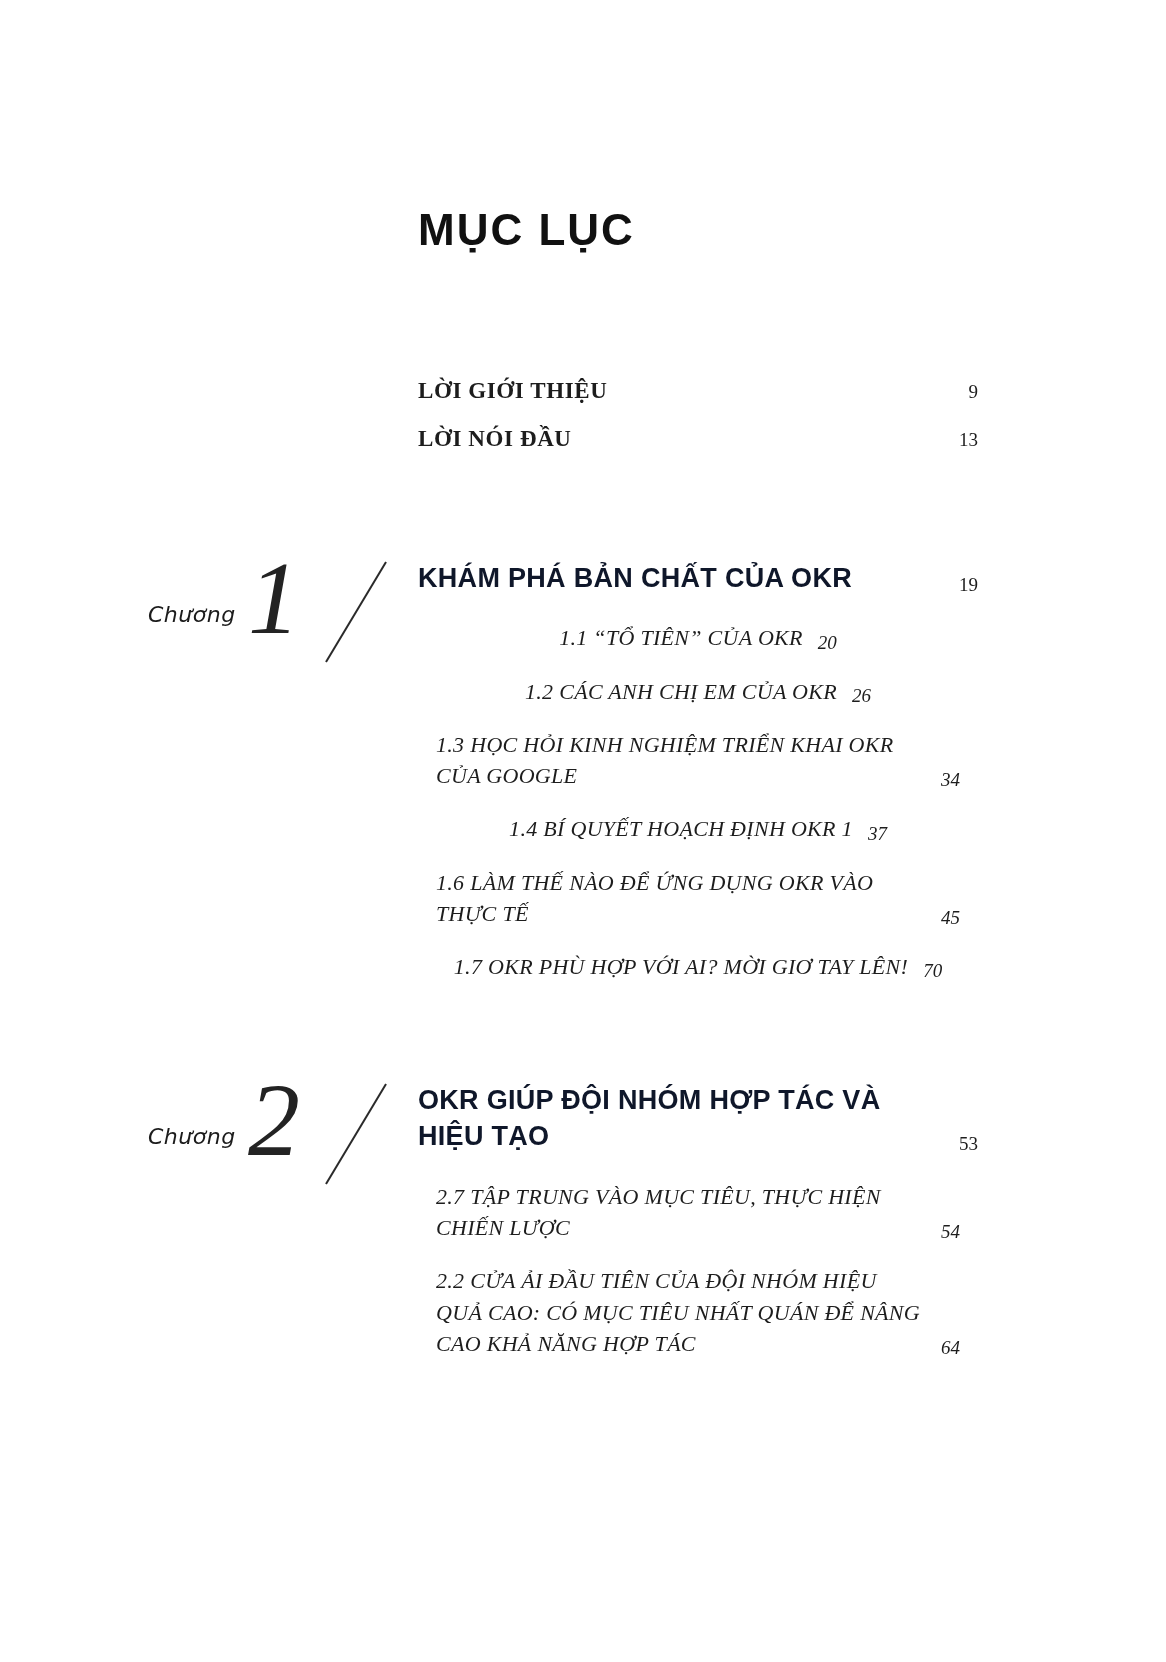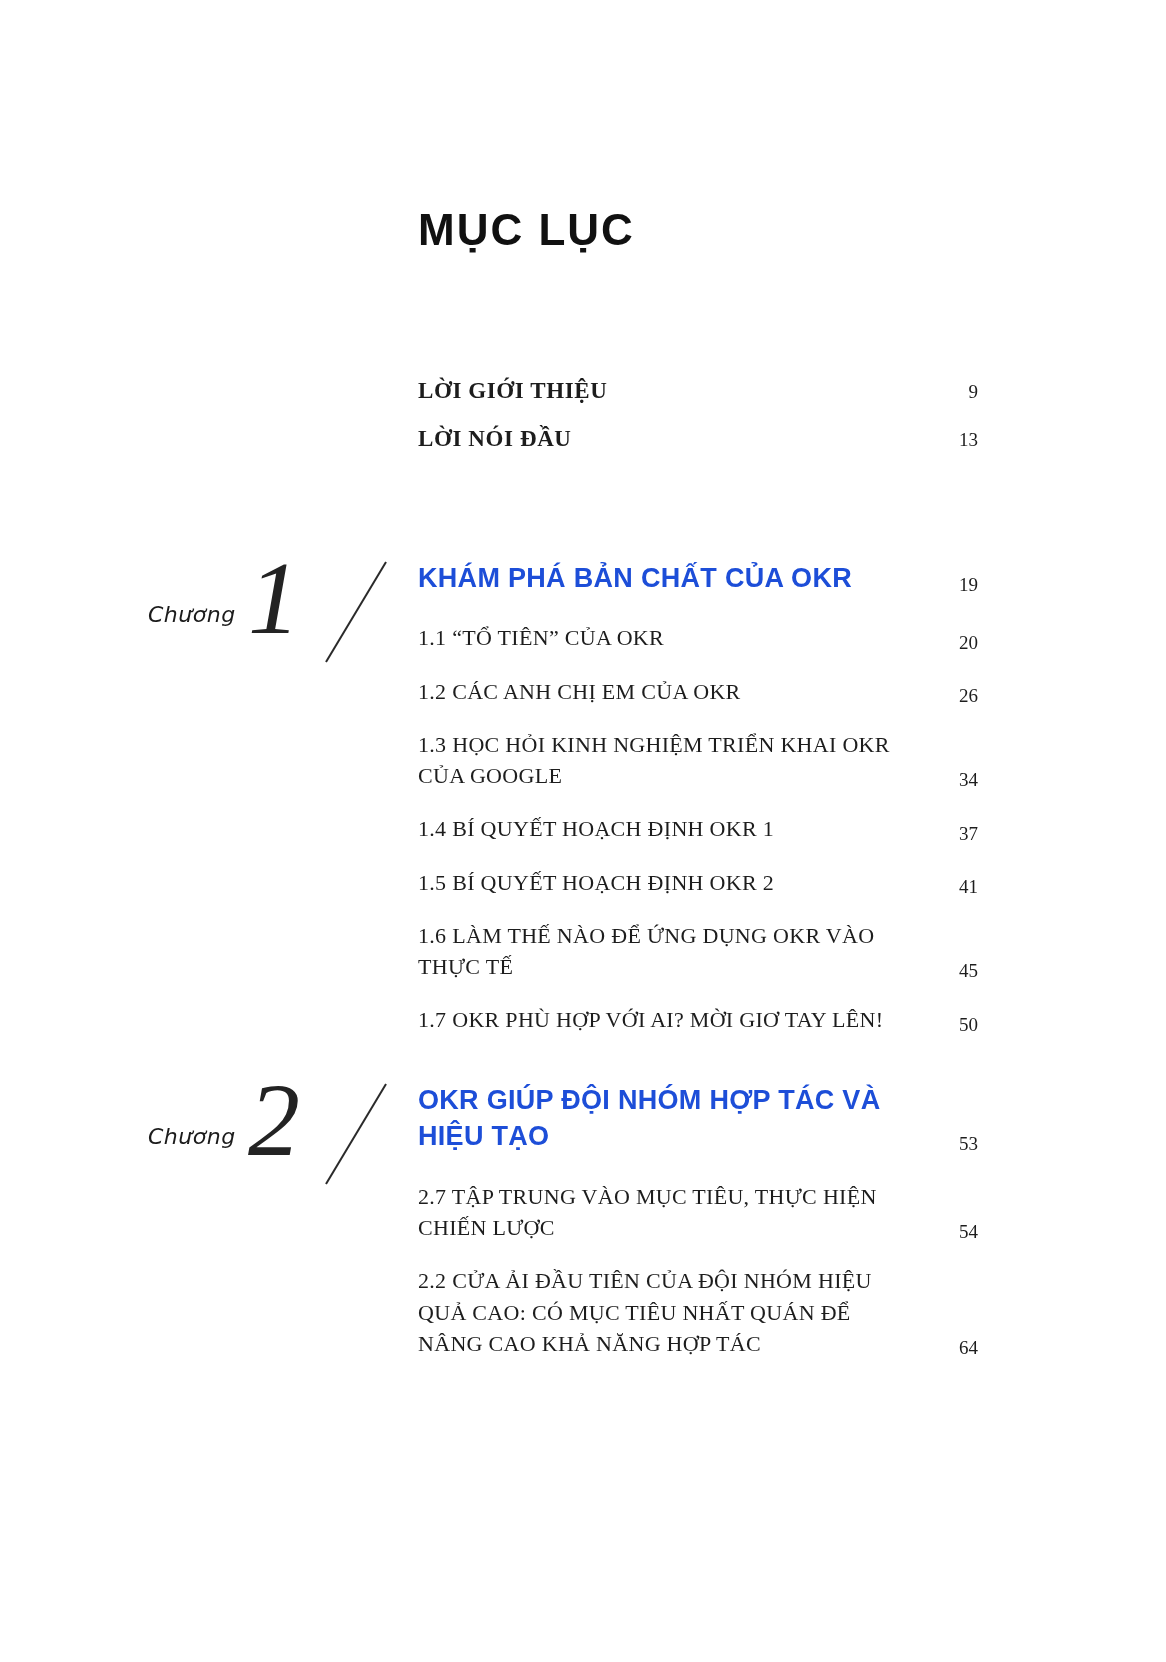--- a/index.html
+++ b/index.html
@@ -115,36 +115,37 @@
     align-items: flex-start;
     justify-content: space-between;
     margin-bottom: 26px;
   }
   .chapter-title {
     font-family: "Liberation Sans", sans-serif;
     font-weight: bold;
     font-size: 27px;
     line-height: 1.35;
     letter-spacing: 0.3px;
-    color: #1d4ed8;
+    color: #0f172a;
     max-width: 470px;
   }
   .chapter-page {
     font-size: 19px;
     color: #1d1d1d;
     min-width: 34px;
     text-align: right;
     align-self: flex-end;
   }
 
   .toc-row {
     display: flex;
     align-items: flex-end;
-    justify-content: space-between;
+    justify-content: center;
     margin-bottom: 22px;
+    font-style: italic;
   }
   .toc-text {
     font-size: 22px;
     line-height: 1.42;
     letter-spacing: 0.3px;
     color: #1d1d1d;
     max-width: 490px;
   }
   .toc-page {
     font-size: 19px;
@@ -198,30 +199,26 @@
       </div>
       <div class="toc-row">
         <span class="toc-text">1.3 HỌC HỎI KINH NGHIỆM TRIỂN KHAI OKR CỦA GOOGLE</span>
         <span class="toc-page">34</span>
       </div>
       <div class="toc-row">
         <span class="toc-text">1.4 BÍ QUYẾT HOẠCH ĐỊNH OKR 1</span>
         <span class="toc-page">37</span>
       </div>
       <div class="toc-row">
-        <span class="toc-text">1.5  BÍ QUYẾT HOẠCH ĐỊNH OKR 2</span>
-        <span class="toc-page">41</span>
-      </div>
-      <div class="toc-row">
         <span class="toc-text">1.6 LÀM THẾ NÀO ĐỂ ỨNG DỤNG OKR VÀO THỰC TẾ</span>
         <span class="toc-page">45</span>
       </div>
       <div class="toc-row">
         <span class="toc-text">1.7 OKR PHÙ HỢP VỚI AI? MỜI GIƠ TAY LÊN!</span>
-        <span class="toc-page">50</span>
+        <span class="toc-page">70</span>
       </div>
     </div>
   </div>
 
   <div class="chapter" style="top:1082px;">
     <div class="chapter-mark">
       <span class="chap-word">Chương</span>
       <span class="chap-num">2</span>
       <span class="chap-slash">
         <svg width="90" height="112" viewBox="0 0 90 112">

